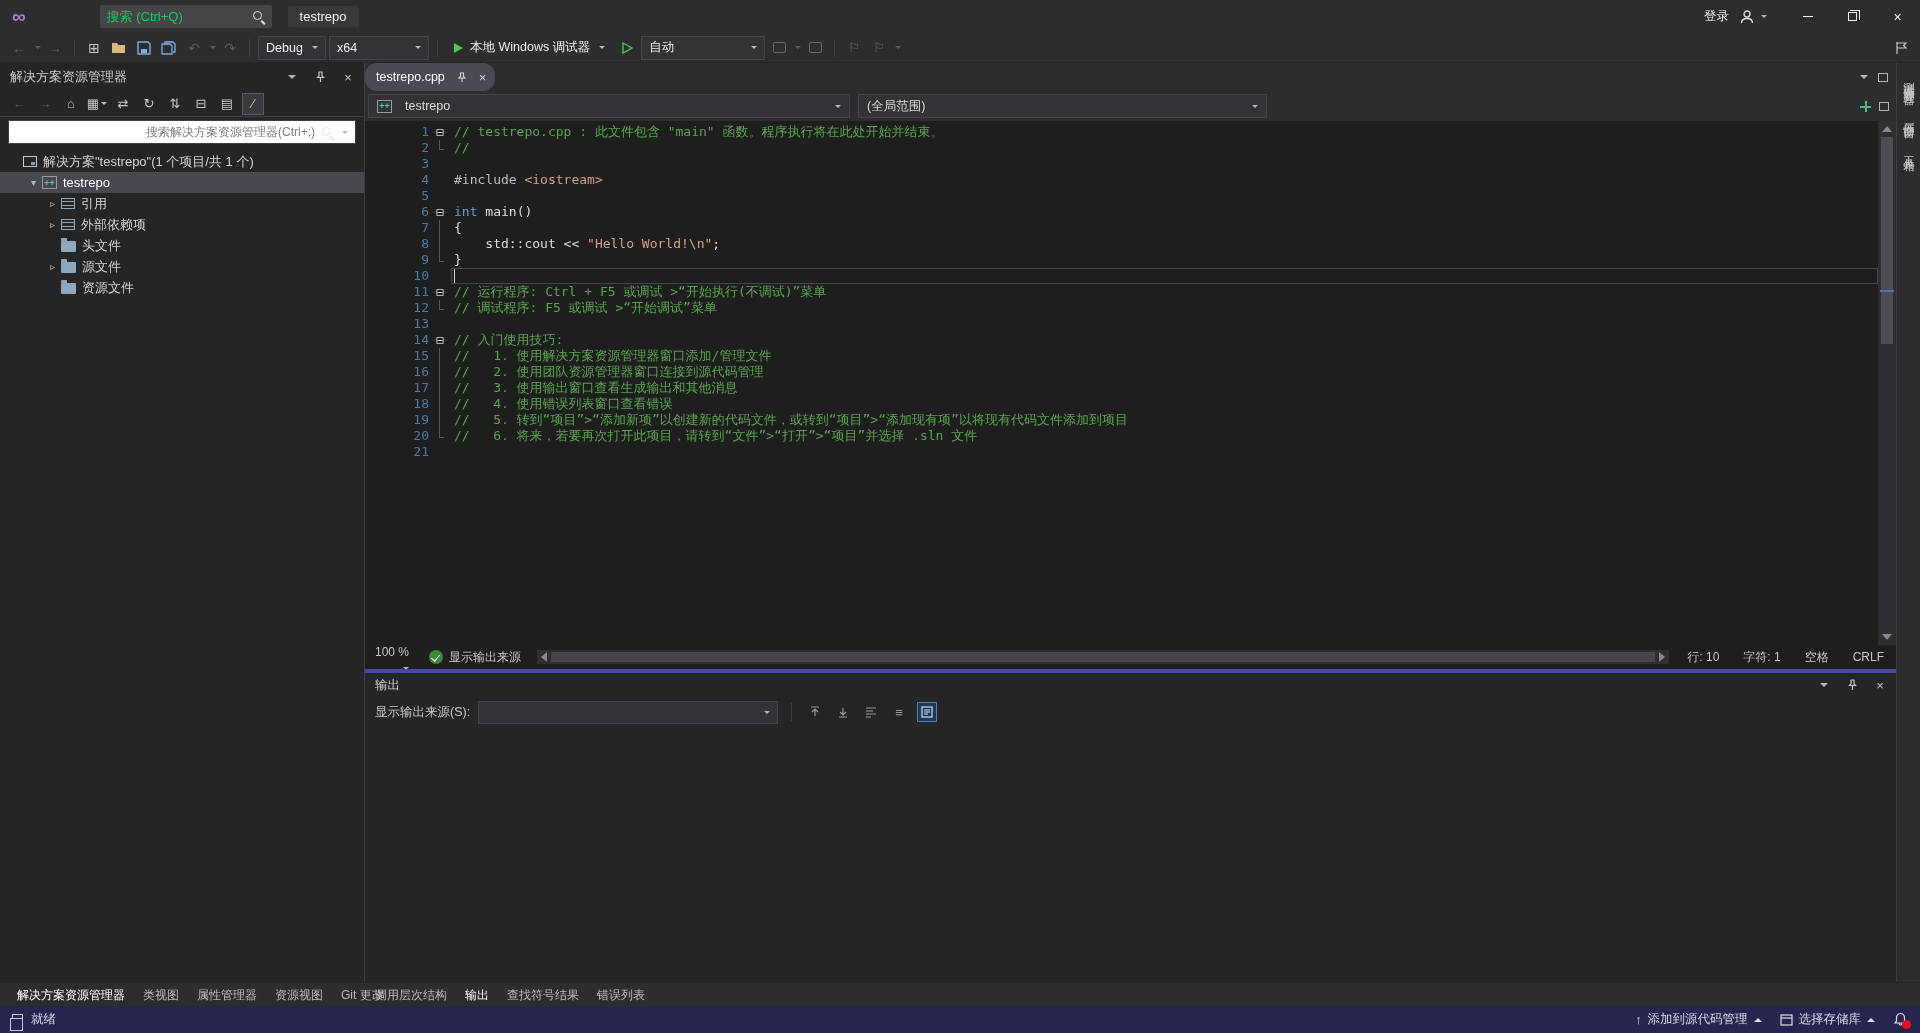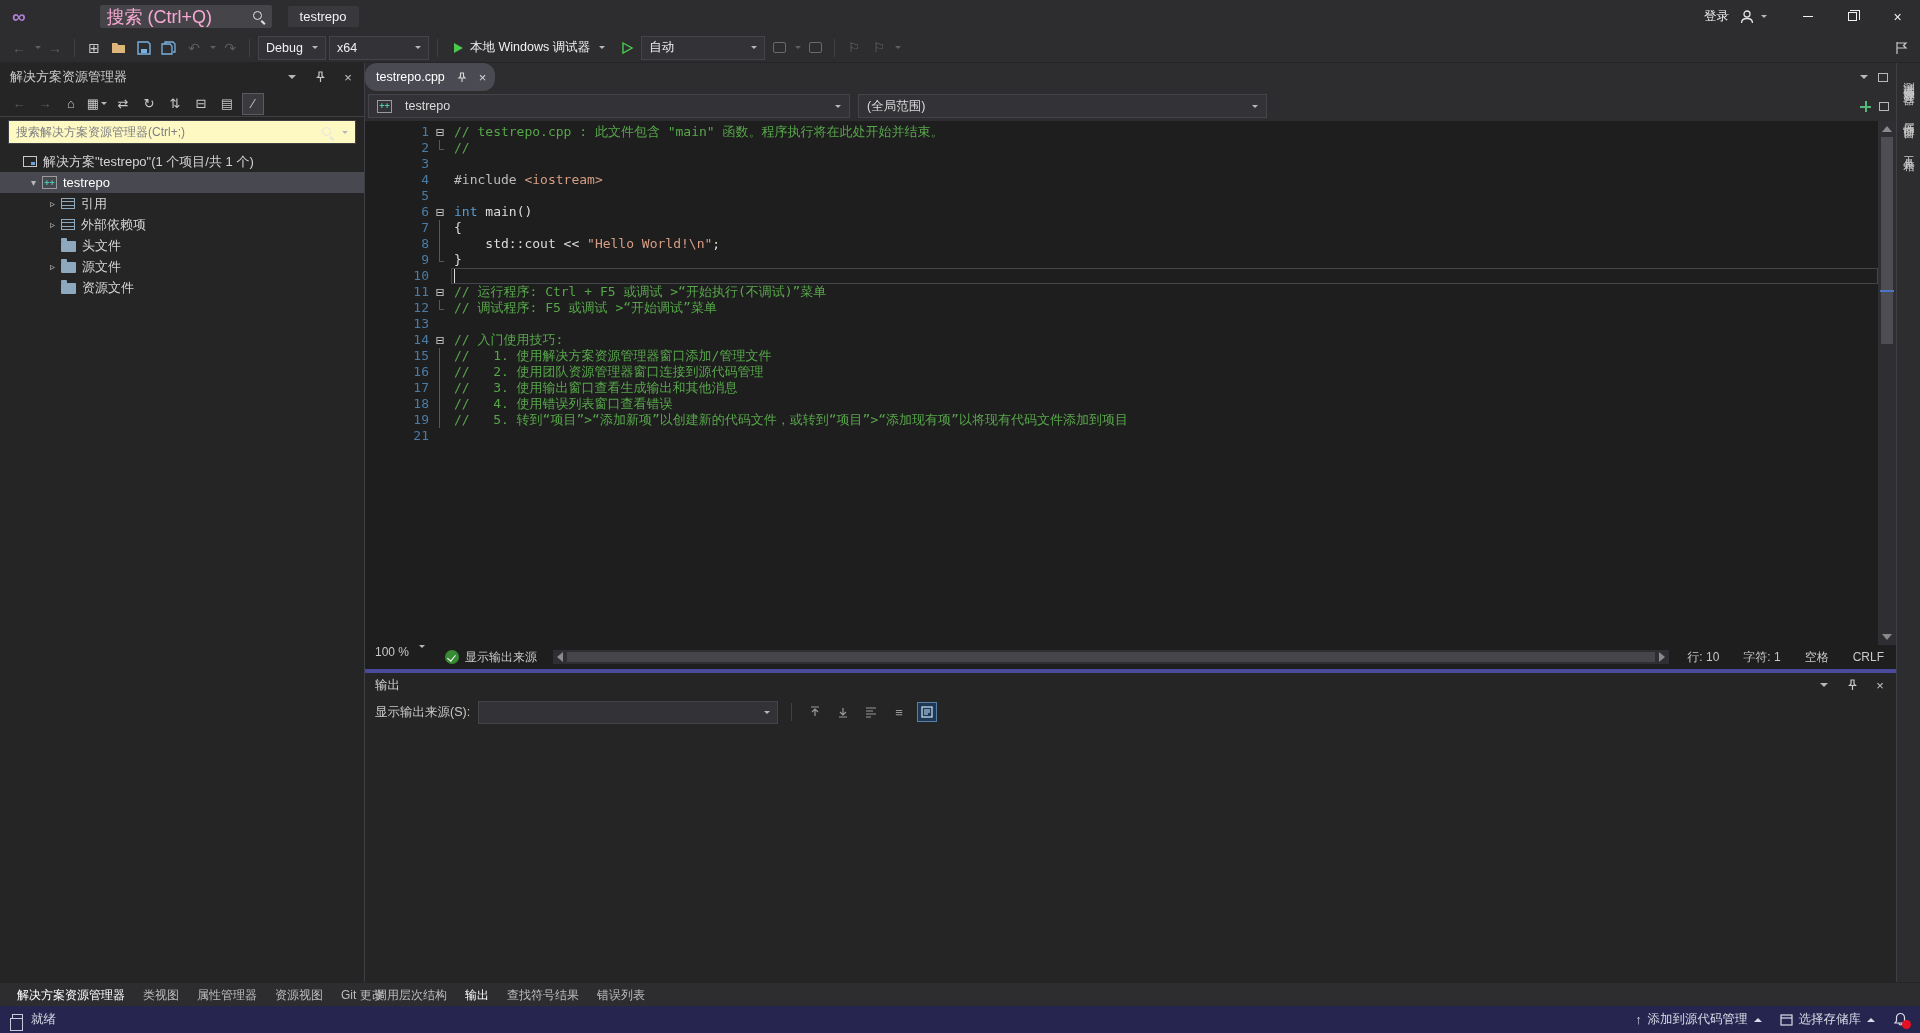--- a/index.html
+++ b/index.html
@@ -10,21 +10,21 @@
     font-family:"Liberation Sans","DejaVu Sans",sans-serif; font-size:13px;
   }
   .app { width:1920px; height:1033px; display:flex; flex-direction:column; }
 
   
   .titlebar { height:33px; display:flex; align-items:center; background:#2d2d30; flex:none; }
   .vs-logo { padding:0 10px 0 12px; color:#b07fd8; font-size:19px; font-weight:bold; line-height:33px; }
   .menu-bar { display:flex; height:33px; }
   .menu-item { padding:0 8px; line-height:33px; font-size:13.5px; color:#f1f1f1; cursor:default; }
   .search-box { width:172px; height:23px; margin-left:64px; background:#454549; border-radius:2px; display:flex; align-items:center; padding:0 7px; }
-  .search-box .ph { flex:1; color:#f9a8d4; font-size:18px; white-space:nowrap; overflow:hidden; }
+  .search-box .ph { flex:1; color:#22c55e; font-size:13px; white-space:nowrap; overflow:hidden; }
   .mag { position:relative; width:13px; height:13px; flex:none; }
   .mag::before { content:""; position:absolute; left:1px; top:1px; width:7px; height:7px; border:1.5px solid #e4e4e4; border-radius:50%; }
   .mag::after { content:""; position:absolute; left:10px; top:10px; width:5px; height:1.5px; background:#e4e4e4; transform:rotate(45deg); transform-origin:0 0; }
   .win-title-chip { margin-left:16px; padding:3px 12px; background:#39393d; border-radius:2px; font-size:13px; color:#f1f1f1; }
   .tb-right { margin-left:auto; display:flex; align-items:center; height:33px; }
   .signin { font-size:12.5px; margin-right:10px; }
   .person { margin-right:18px; display:flex; align-items:center; gap:4px; }
   .win-btn { width:45px; height:33px; display:flex; align-items:center; justify-content:center; }
   .glyph-min { width:10px; height:1px; background:#f1f1f1; }
   .glyph-max { width:9px; height:9px; border:1px solid #f1f1f1; position:relative; }
@@ -52,21 +52,21 @@
 
   
   .left-panel { width:365px; flex:none; background:#252526; display:flex; flex-direction:column; border-right:1px solid #3f3f46; }
   .panel-header { height:28px; flex:none; display:flex; align-items:center; padding:0 8px 0 10px; color:#cccccc; font-size:13px; }
   .hicons { margin-left:auto; display:flex; align-items:center; gap:12px; }
   .hicon { display:flex; align-items:center; justify-content:center; width:16px; height:16px; color:#c8c8c8; font-size:13px; }
   .se-toolbar { height:26px; flex:none; display:flex; align-items:center; padding:0 8px; gap:4px; border-bottom:1px solid #3f3f46; }
   .se-btn { height:22px; min-width:22px; display:flex; align-items:center; justify-content:center; color:#c8c8c8; font-size:13px; }
   .se-btn.dis { color:#5f5f63; }
   .se-btn.boxed { border:1px solid #5a5a60; background:#3a3a3e; }
-  .se-search { margin:3px 8px 5px; height:24px; background:#fef9c3; border:1px solid #3f3f46; display:flex; align-items:center; padding:0 7px; gap:6px; }
+  .se-search { margin:3px 8px 5px; height:24px; background:#ffffff; border:1px solid #3f3f46; display:flex; align-items:center; padding:0 7px; gap:6px;text-align:right; }
   .se-search .ph { flex:1; color:#7f7f83; font-size:12px; white-space:nowrap; overflow:hidden; }
   .se-tree { flex:1; overflow:hidden; padding-top:2px; }
   .tree-row { height:21px; display:flex; align-items:center; color:#d4d4d4; font-size:13px; }
   .tree-row.selected { background:#484850; color:#ffffff; }
   .tw { width:17px; flex:none; text-align:center; color:#b8b8b8; font-size:10px; }
   .ticon { flex:none; margin-right:6px; display:inline-flex; align-items:center; justify-content:center; }
   .ticon.folder { width:15px; height:11px; background:#8ea8bd; border-radius:1px; position:relative; margin-top:2px; }
   .ticon.folder::before { content:""; position:absolute; top:-3px; left:0; width:6px; height:3px; background:#8ea8bd; border-radius:1px 1px 0 0; }
   .ticon.solution { width:14px; height:11px; border:1px solid #c8c8c8; position:relative; }
   .ticon.solution::after { content:""; position:absolute; right:1px; bottom:1px; width:4px; height:3px; background:#6ca1d9; }
@@ -112,21 +112,21 @@
 
   .vscroll { width:18px; flex:none; background:#2f2f33; display:flex; flex-direction:column; align-items:center; }
   .varrow { width:0; height:0; border-left:5px solid transparent; border-right:5px solid transparent; margin:5px 0; }
   .varrow.up { border-bottom:6px solid #8a8a8a; }
   .varrow.down { border-top:6px solid #8a8a8a; }
   .vtrack { flex:1; width:100%; position:relative; }
   .vthumb { position:absolute; left:3px; right:3px; top:0; height:42%; background:#4d4d53; }
   .caret-mark { position:absolute; left:2px; right:2px; top:31%; height:2px; background:#4b74c9; }
 
   .ed-status { height:24px; flex:none; background:#1e1e1e; display:flex; align-items:center; font-size:12px; color:#c8c8c8; }
-  .zoom { display:flex; align-items:flex-start; gap:8px; padding:0 10px; height:100%; }
+  .zoom { display:flex; align-items:flex-end; gap:8px; padding:0 10px; height:100%;flex-direction:column; }
   .health { display:flex; align-items:center; gap:6px; padding:0 10px; height:100%; }
   .health-dot { width:14px; height:14px; border-radius:50%; background:#388a34; position:relative; }
   .health-dot::after { content:""; position:absolute; left:4px; top:3px; width:4px; height:7px; border-right:1.5px solid #fff; border-bottom:1.5px solid #fff; transform:rotate(40deg); }
   .hscroll { flex:1; height:14px; margin:0 6px; display:flex; align-items:center; background:#2f2f33; }
   .harrow { width:0; height:0; border-top:5px solid transparent; border-bottom:5px solid transparent; margin:0 4px; }
   .harrow.left { border-right:6px solid #8a8a8a; }
   .harrow.right { border-left:6px solid #8a8a8a; }
   .htrack { flex:1; height:100%; position:relative; }
   .hthumb { position:absolute; top:2px; bottom:2px; left:0; width:100%; background:#45454a; }
   .ed-field { padding:0 12px; white-space:nowrap; }
@@ -391,20 +391,21 @@
             <div class="code-line current"><span class="line-num">10</span><span class="fold-gut"></span><span class="line-text"><span class="caret"></span></span></div>
             <div class="code-line"><span class="line-num">11</span><span class="fold-gut gut-box"><span class="fold-box">⊟</span></span><span class="line-text"><span class="seg c-comment">// 运行程序: Ctrl + F5 或调试 &gt;“开始执行(不调试)”菜单</span></span></div>
             <div class="code-line"><span class="line-num">12</span><span class="fold-gut gut-end"></span><span class="line-text"><span class="seg c-comment">// 调试程序: F5 或调试 &gt;“开始调试”菜单</span></span></div>
             <div class="code-line"><span class="line-num">13</span><span class="fold-gut"></span><span class="line-text"></span></div>
             <div class="code-line"><span class="line-num">14</span><span class="fold-gut gut-box"><span class="fold-box">⊟</span></span><span class="line-text"><span class="seg c-comment">// 入门使用技巧:</span></span></div>
             <div class="code-line"><span class="line-num">15</span><span class="fold-gut gut-line"></span><span class="line-text"><span class="seg c-comment">//   1. 使用解决方案资源管理器窗口添加/管理文件</span></span></div>
             <div class="code-line"><span class="line-num">16</span><span class="fold-gut gut-line"></span><span class="line-text"><span class="seg c-comment">//   2. 使用团队资源管理器窗口连接到源代码管理</span></span></div>
             <div class="code-line"><span class="line-num">17</span><span class="fold-gut gut-line"></span><span class="line-text"><span class="seg c-comment">//   3. 使用输出窗口查看生成输出和其他消息</span></span></div>
             <div class="code-line"><span class="line-num">18</span><span class="fold-gut gut-line"></span><span class="line-text"><span class="seg c-comment">//   4. 使用错误列表窗口查看错误</span></span></div>
             <div class="code-line"><span class="line-num">19</span><span class="fold-gut gut-line"></span><span class="line-text"><span class="seg c-comment">//   5. 转到“项目”&gt;“添加新项”以创建新的代码文件，或转到“项目”&gt;“添加现有项”以将现有代码文件添加到项目</span></span></div>
+            <div class="code-line"><span class="line-num">20</span><span class="fold-gut gut-end"></span><span class="line-text"><span class="seg c-comment">//   6. 将来，若要再次打开此项目，请转到“文件”&gt;“打开”&gt;“项目”并选择 .sln 文件</span></span></div>
             <div class="code-line"><span class="line-num">21</span><span class="fold-gut"></span><span class="line-text"></span></div>
           </div>
         <div class="vscroll">
           <span class="varrow up"></span>
           <div class="vtrack">
             <div class="vthumb"></div>
             <div class="caret-mark"></div>
           </div>
           <span class="varrow down"></span>
         </div>

